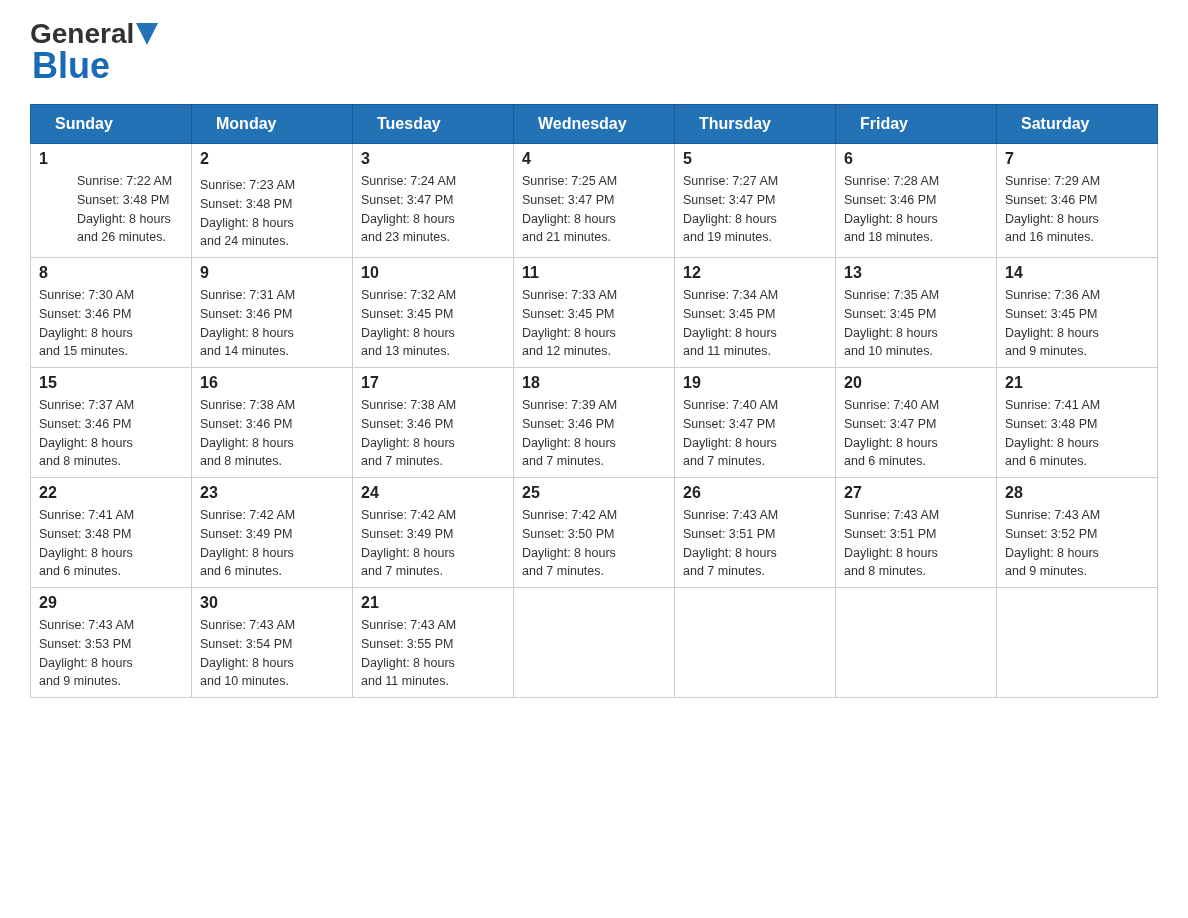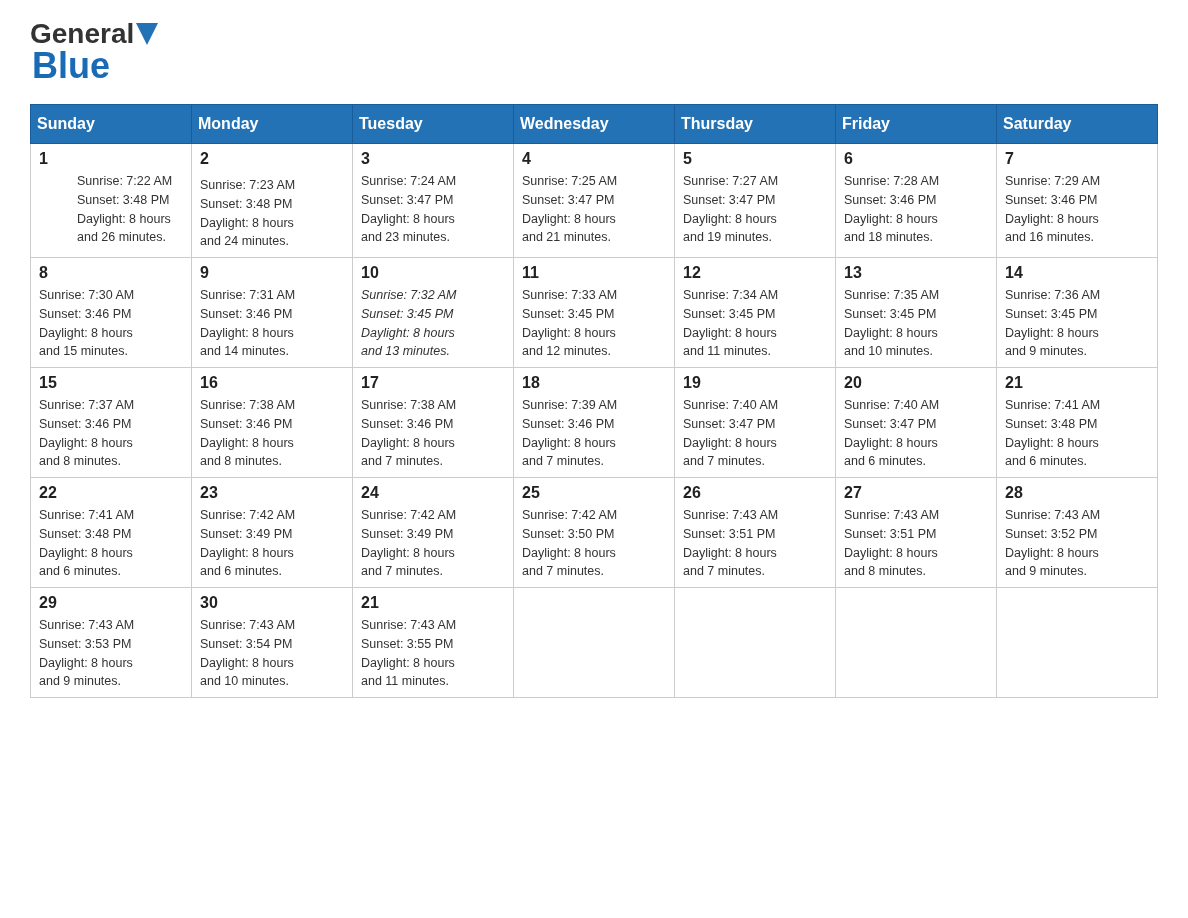--- a/index.html
+++ b/index.html
@@ -39,21 +39,21 @@
     table {
       width: 100%;
       border-collapse: collapse;
       table-layout: fixed;
     }
     thead th {
       background-color: #2272b5;
       color: #fff;
       font-size: 16px;
       font-weight: bold;
-      padding: 10px 6px;
+      padding: 10px 24px;
       text-align: left;
       border: 1px solid #1a5c9a;
     }
     tbody td {
       border: 1px solid #ccc;
       vertical-align: top;
       padding: 6px 8px;
       font-size: 13px;
       color: #333;
       min-height: 100px;
@@ -182,21 +182,21 @@
         </td>
         <td>
           <div class="day-num">9</div>
           <div class="day-info" style="white-space: pre-line;">Sunrise: 7:31 AM
 Sunset: 3:46 PM
 Daylight: 8 hours
 and 14 minutes.</div>
         </td>
         <td>
           <div class="day-num">10</div>
-          <div class="day-info" style="white-space: pre-line; font-style: italic;">Sunrise: 7:32 AM
+          <div class="day-info" style="white-space: pre-line;">Sunrise: 7:32 AM
 Sunset: 3:45 PM
 Daylight: 8 hours
 and 13 minutes.</div>
         </td>
         <td>
           <div class="day-num">11</div>
           <div class="day-info" style="white-space: pre-line;">Sunrise: 7:33 AM
 Sunset: 3:45 PM
 Daylight: 8 hours
 and 12 minutes.</div>

